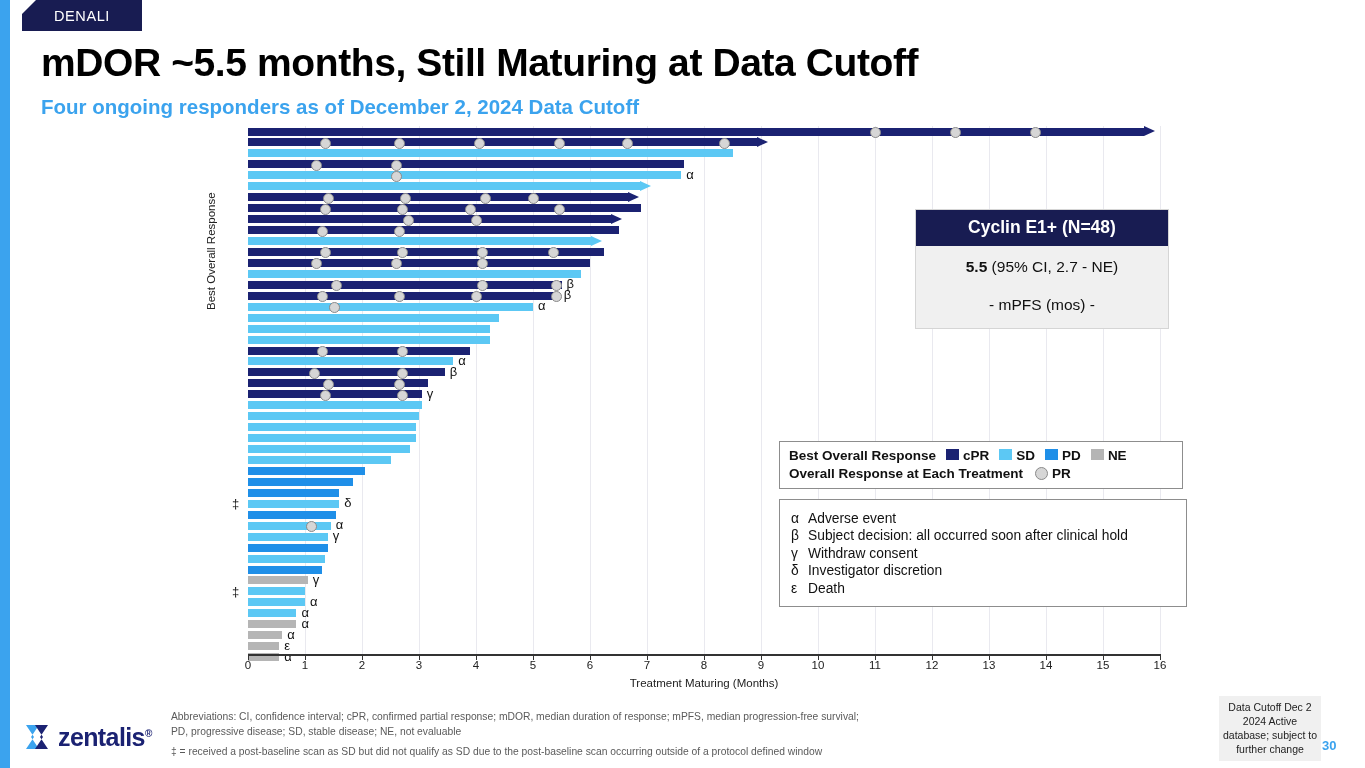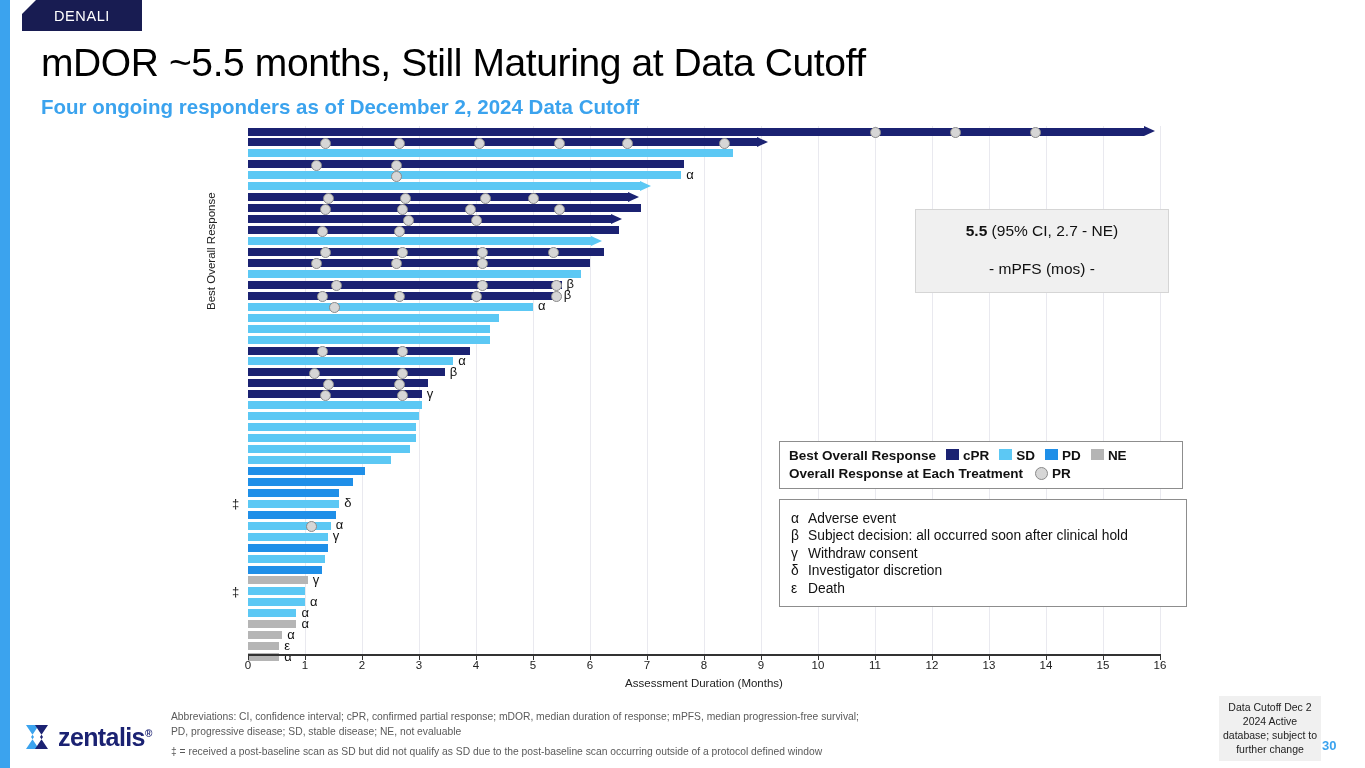--- a/index.html
+++ b/index.html
@@ -14,21 +14,21 @@
   
   #denali-tag{
     position:absolute;left:22px;top:0;height:31px;width:120px;
     background:#181c52;color:#fff;
     display:flex;align-items:center;justify-content:center;
     font-size:14.5px;letter-spacing:.6px;
     clip-path:polygon(14px 0,100% 0,100% 100%,0 100%,0 14px);
   }
   #page-title{
     position:absolute;left:41px;top:41px;
-    font-size:39px;font-weight:normal;letter-spacing:-.4px;color:#000;
+    font-size:39px;font-weight:bold;letter-spacing:-.4px;color:#000;
     white-space:nowrap;
   }
   #page-subtitle{
     position:absolute;left:41px;top:95px;
     font-size:20.5px;font-weight:bold;color:#3BA3EE;white-space:nowrap;
   }
 
   
   #chart{position:absolute;left:0;top:0;width:1365px;height:768px;}
   #plot{
@@ -353,21 +353,21 @@
         <div class="bar NE" style="width: 31.35px;"></div>
         <div class="sym" style="left: 36.35px; top: -1px;">ε</div>
       </div>
       <div class="bar-row" style="top: 525.6px; width: 912px;">
         <div class="bar NE" style="width: 31.35px;"></div>
         <div class="sym" style="left: 36.35px; top: -1px;">α</div>
       </div>
     </div>
   <div id="x-axis-line"></div>
   <div id="x-axis-ticks"></div>
-  <div id="x-axis-title">Assessment Duration (Months)</div>
+  <div id="x-axis-title">Treatment Maturing (Months)</div>
 <div class="xtick" style="left: 248px;"></div>
     <div class="xtick-label" style="left: 248px;">0</div>
     <div class="xtick" style="left: 305px;"></div>
     <div class="xtick-label" style="left: 305px;">1</div>
     <div class="xtick" style="left: 362px;"></div>
     <div class="xtick-label" style="left: 362px;">2</div>
     <div class="xtick" style="left: 419px;"></div>
     <div class="xtick-label" style="left: 419px;">3</div>
     <div class="xtick" style="left: 476px;"></div>
     <div class="xtick-label" style="left: 476px;">4</div>
@@ -391,20 +391,21 @@
     <div class="xtick-label" style="left: 989px;">13</div>
     <div class="xtick" style="left: 1046px;"></div>
     <div class="xtick-label" style="left: 1046px;">14</div>
     <div class="xtick" style="left: 1103px;"></div>
     <div class="xtick-label" style="left: 1103px;">15</div>
     <div class="xtick" style="left: 1160px;"></div>
     <div class="xtick-label" style="left: 1160px;">16</div>
   </div>
 
 <div id="stat-box">
+  <div id="stat-head">Cyclin E1+ (N=48)</div>
   <div id="stat-body">
     <div class="val"><b>5.5</b><span> (95% CI, 2.7 - NE)</span></div>
     <div class="spacer"></div>
     <div class="lbl">- mPFS (mos) -</div>
   </div>
 </div>
 
 <div id="legend-box">
   <div class="legend-line">
     <span>Best Overall Response</span>

